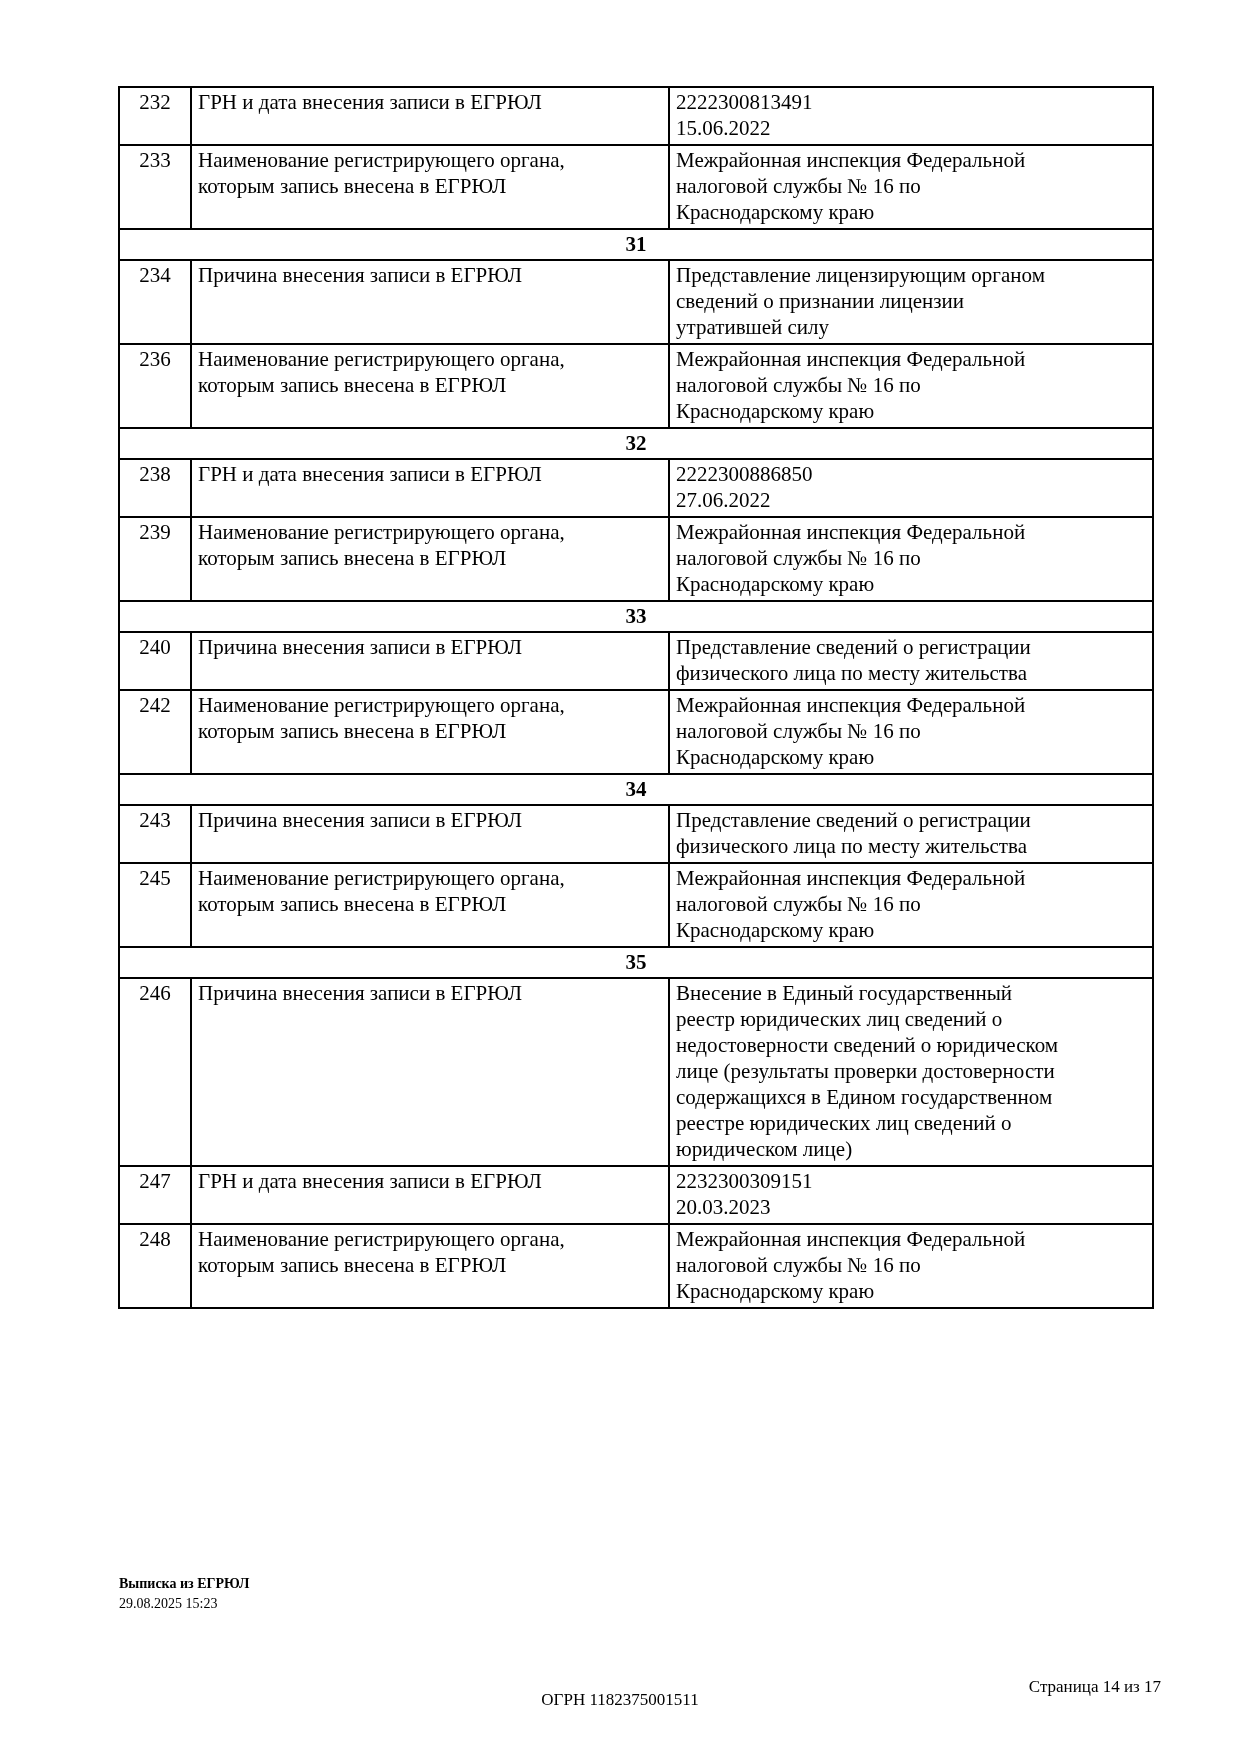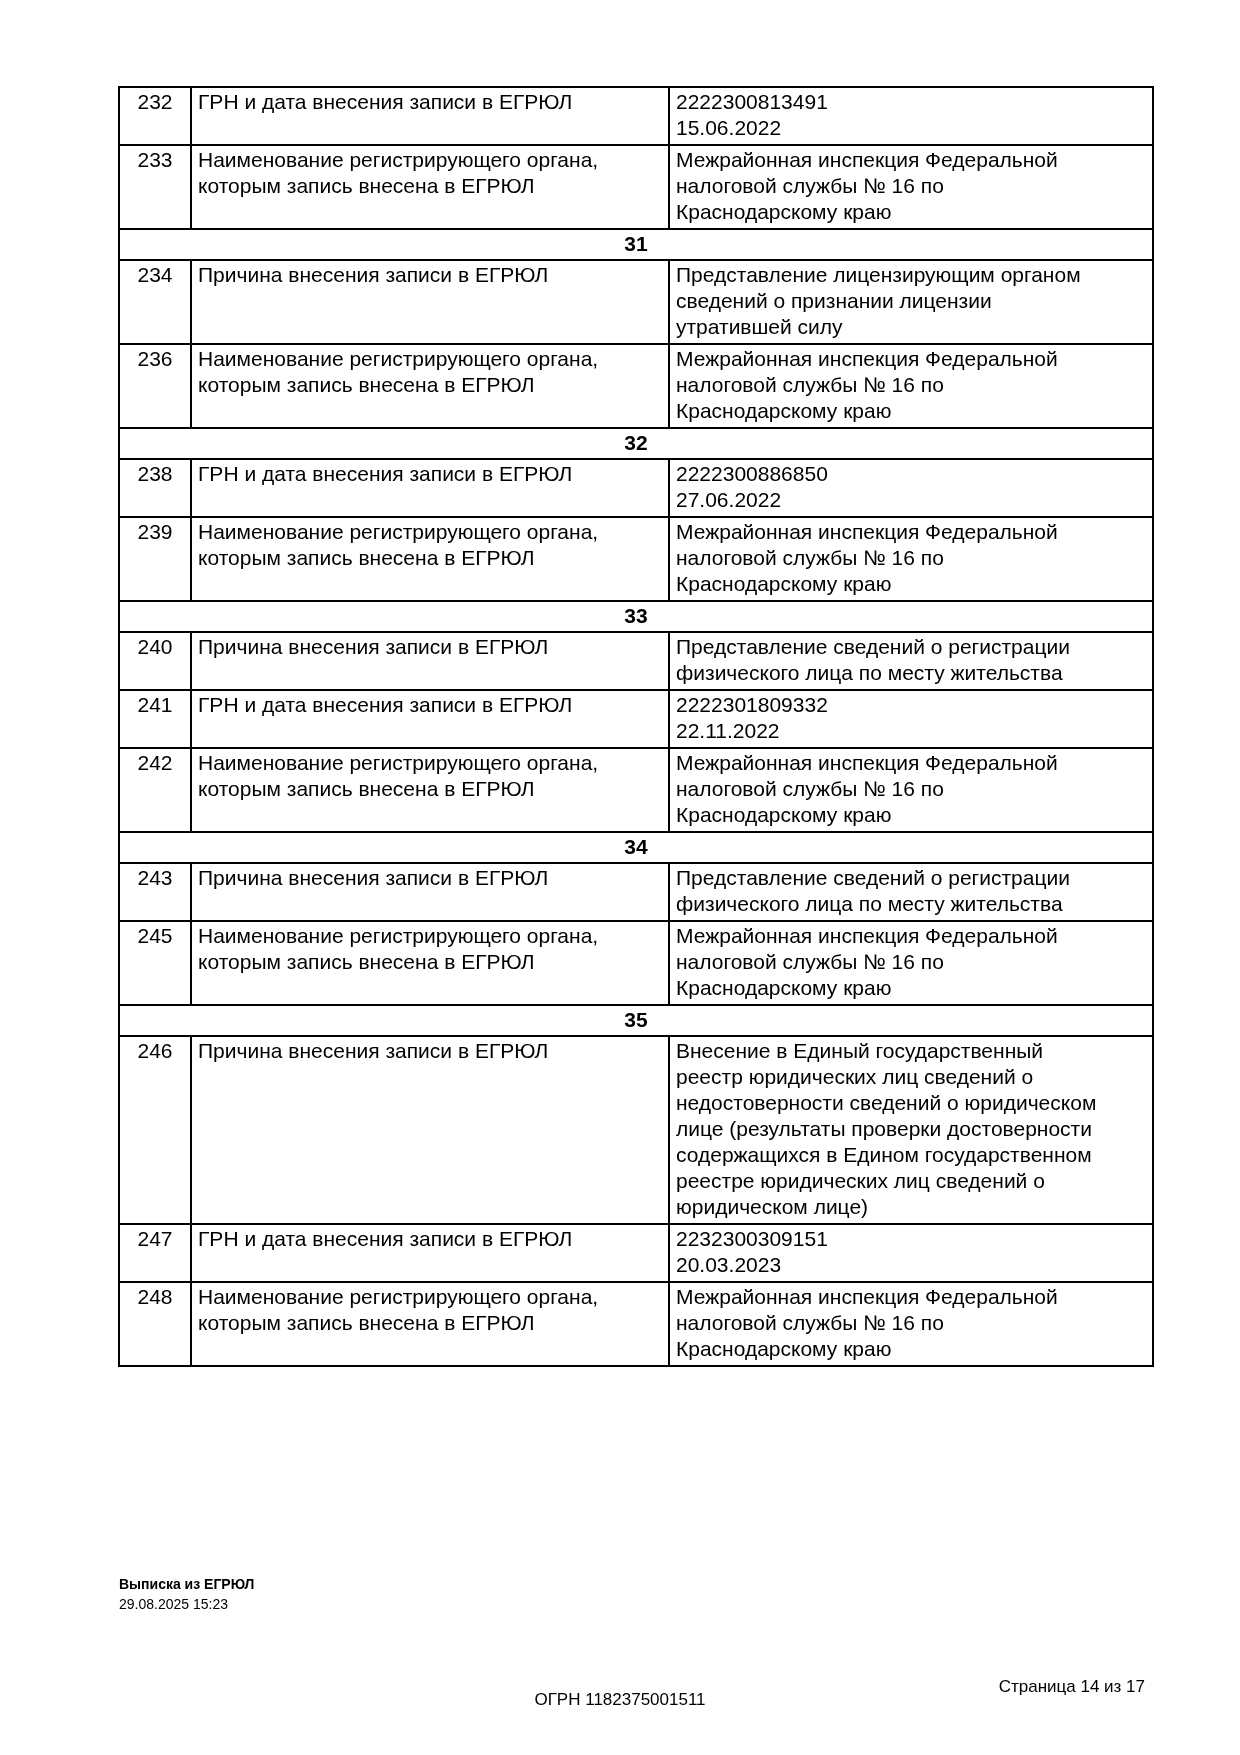--- a/index.html
+++ b/index.html
@@ -6,21 +6,21 @@
     margin: 0;
     padding: 0;
     background: #ffffff;
   }
   .page {
     position: relative;
     width: 1240px;
     height: 1755px;
     background: #ffffff;
     color: #000000;
-    font-family: Liberation Sans, sans-serif;
+    font-family: Liberation Serif, serif;
     overflow: hidden;
   }
   table.doc-table {
     position: absolute;
     left: 118px;
     top: 86px;
     width: 1034px;
     border-collapse: collapse;
     table-layout: fixed;
   }
@@ -61,21 +61,21 @@
     left: 0;
     top: 1677px;
     width: 100%;
     text-align: center;
     font-size: 17px;
     line-height: 20px;
     margin-top: 13px;
   }
   .footer-right {
     position: absolute;
-    right: 95px;
+    right: 79px;
     top: 1677px;
     font-size: 17px;
     line-height: 20px;
     text-align: right;
   }
 </style>
 </head>
 <body>
 
 <div class="page">
@@ -139,26 +139,20 @@
         <tr class="section-row">
           <td colspan="3">33</td>
         </tr>
         <tr>
           <td class="record-number-cell">240</td>
           <td class="record-param-cell">Причина внесения записи в ЕГРЮЛ</td>
           <td class="record-value-cell">Представление сведений о регистрации
 физического лица по месту жительства</td>
         </tr>
         <tr>
-          <td class="record-number-cell">241</td>
-          <td class="record-param-cell">ГРН и дата внесения записи в ЕГРЮЛ</td>
-          <td class="record-value-cell">2222301809332
-22.11.2022</td>
-        </tr>
-        <tr>
           <td class="record-number-cell">242</td>
           <td class="record-param-cell">Наименование регистрирующего органа,
 которым запись внесена в ЕГРЮЛ</td>
           <td class="record-value-cell">Межрайонная инспекция Федеральной
 налоговой службы № 16 по
 Краснодарскому краю</td>
         </tr>
         <tr class="section-row">
           <td colspan="3">34</td>
         </tr>

